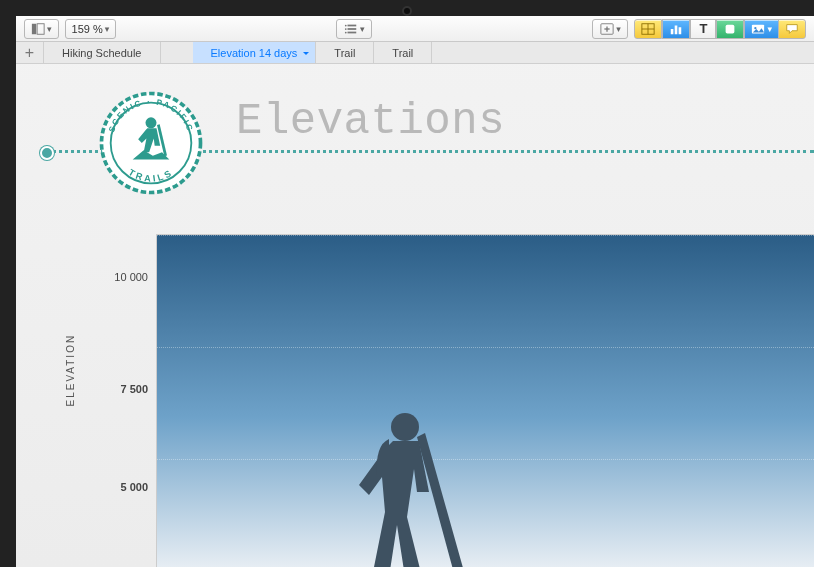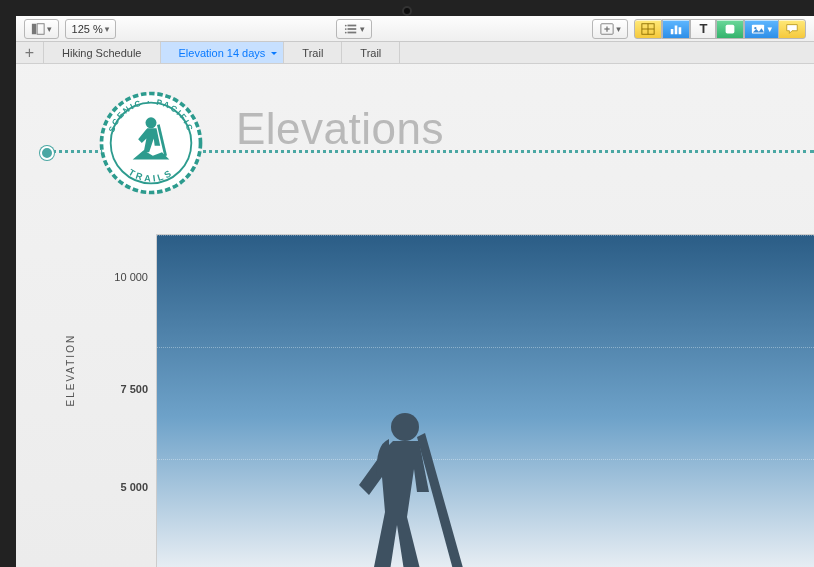--- a/index.html
+++ b/index.html
@@ -76,21 +76,21 @@
     width:28px;display:flex;align-items:center;justify-content:center;
     color:#777;border-right:1px solid var(--tabbar-border);
     font-size:16px;line-height:1;
   }
   .sheet-tab{
     padding:0 18px;display:flex;align-items:center;justify-content:flex-start;
     font-size:11px;color:#444;border-right:1px solid var(--tabbar-border);
     position:relative;
   }
   .sheet-tab.active{
-    background:var(--active-tab);color:var(--active-text);
+    background:var(--active-tab);color:var(--active-text);margin-left:32px;
   }
   .sheet-tab.active::after{
     content:"";position:absolute;right:6px;top:50%;transform:translateY(-50%);
     border:3px solid transparent;border-top-color:var(--active-text);
     margin-top:2px;
   }
   
   .canvas{position:relative;height:calc(100% - 48px);overflow:hidden;padding-left:20px;}
   .header-row{
     position:relative;height:130px;
@@ -102,22 +102,22 @@
   .dotline::before{
     content:"";position:absolute;left:-6px;top:-7px;width:10px;height:10px;
     border-radius:50%;background:var(--dot-teal);border:2px solid #fff;
     box-shadow:0 0 0 1px var(--dot-teal);
   }
   .logo{
     position:absolute;left:60px;top:24px;width:110px;height:110px;
   }
   .logo svg{width:100%;height:100%;}
   .page-title{
-    position:absolute;left:200px;top:40px;
-    font-family:Liberation Sans, sans-serif;
+    position:absolute;left:200px;top:32px;
+    font-family:Liberation Mono, monospace;
     font-size:44px;color:var(--title-gray);letter-spacing:.5px;
   }
   
   .chart-wrap{
     position:absolute;left:70px;right:0;top:170px;bottom:0;
   }
   .ylabel{
     position:absolute;left:-10px;top:50%;
     transform:rotate(-90deg) translateY(-50%);
     transform-origin:left center;
@@ -149,21 +149,21 @@
     <div class="tb-btn">
       <span class="icon">
         <svg viewBox="0 0 16 16">
             <rect x="1" y="2" width="5" height="12" fill="#777"></rect>
             <rect x="7" y="2" width="8" height="12" fill="none" stroke="#777"></rect>
           </svg>
       </span>
       <span class="chev">▾</span>
     </div>
     <div class="tb-btn">
-      <span>125 %</span>
+      <span>159 %</span>
       <span class="chev">▾</span>
     </div>
 
     <div class="tb-spacer"></div>
 
     <div class="tb-btn" style="min-width:36px;">
       <span class="icon">
         <svg viewBox="0 0 16 16">
             <line x1="4" y1="4" x2="14" y2="4" stroke="#777" stroke-width="2"></line>
             <line x1="4" y1="8" x2="14" y2="8" stroke="#777" stroke-width="2"></line>

